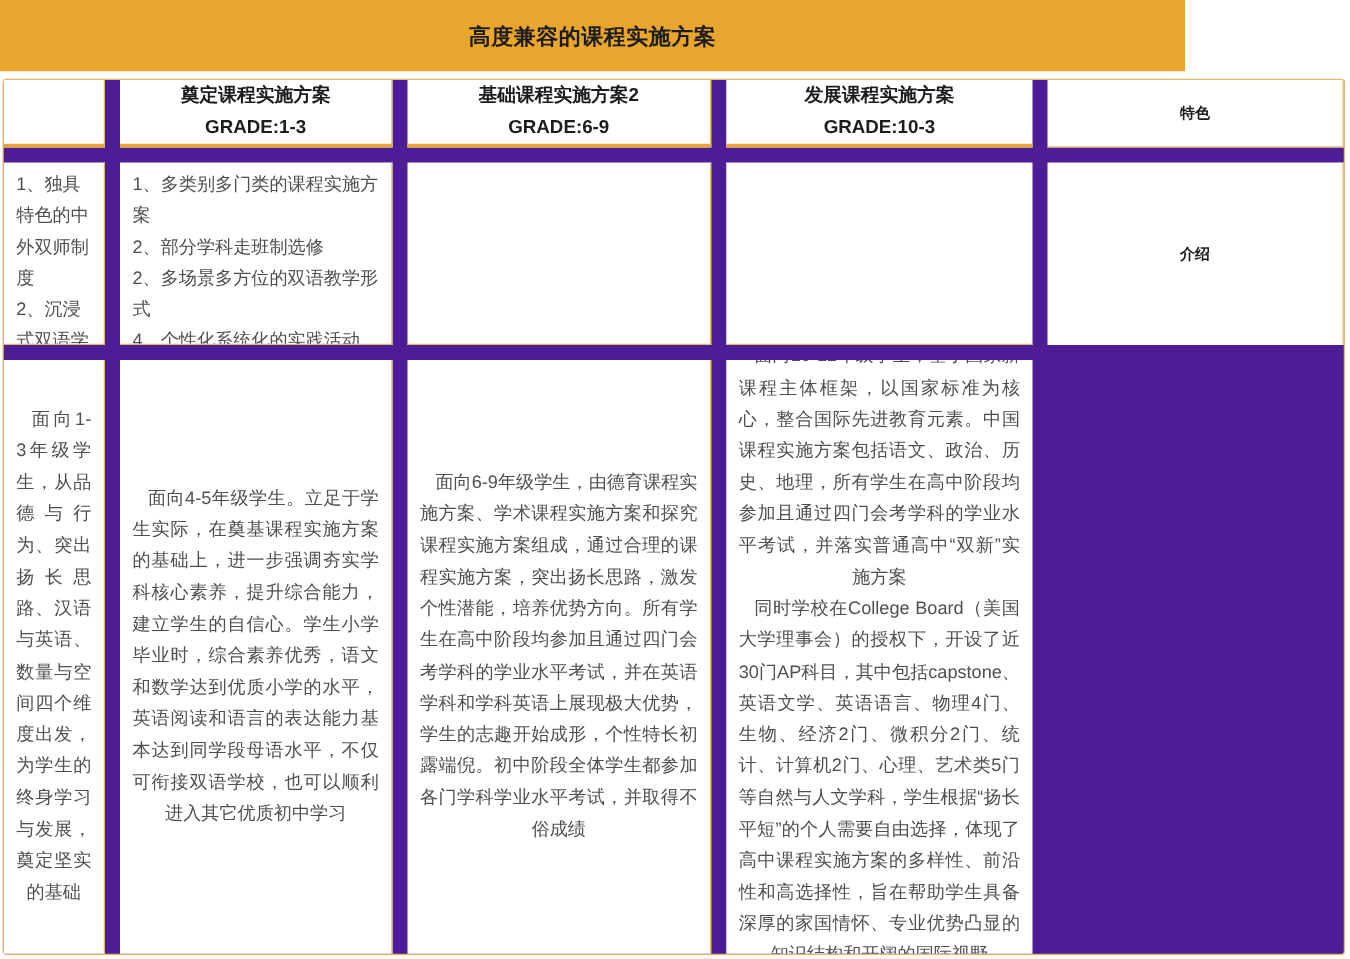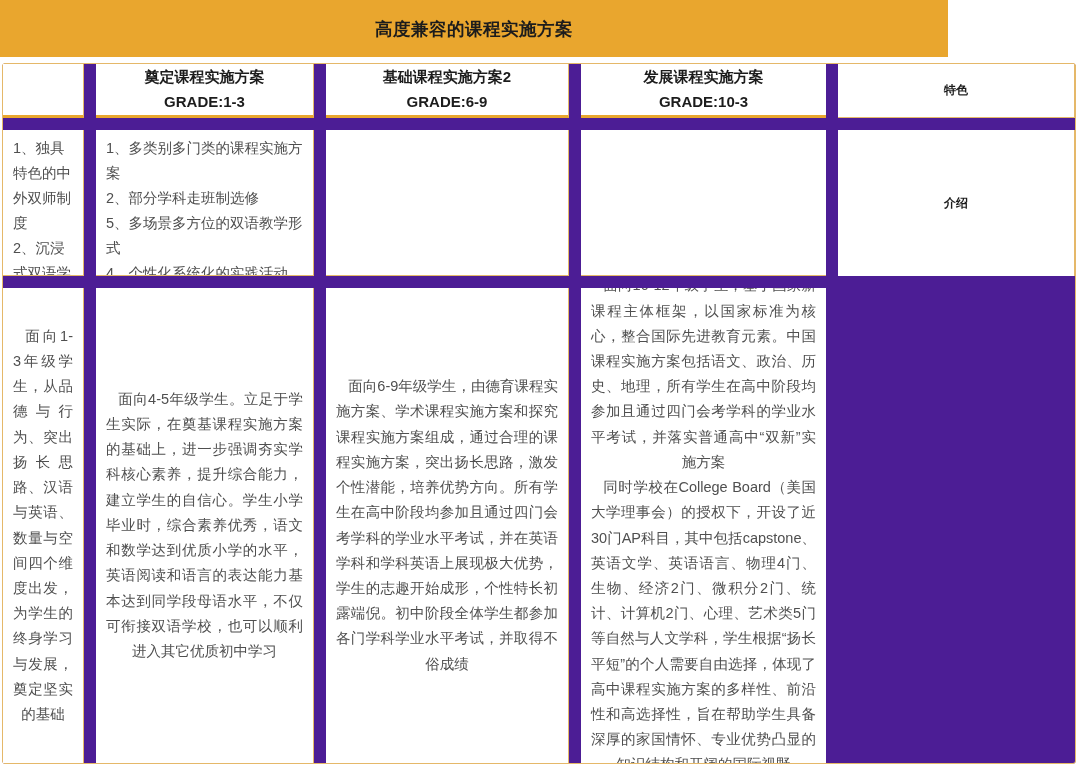--- a/index.html
+++ b/index.html
@@ -100,21 +100,21 @@
     </div>
 
     <div class="cell rowlabel">特色</div>
     <div class="cell features">
       <div>1、独具特色的中外双师制度</div>
       <div>2、沉浸式双语学科教学</div>
     </div>
     <div class="cell features">
       <div>1、多类别多门类的课程实施方案</div>
       <div>2、部分学科走班制选修</div>
-      <div>5、多场景多方位的双语教学形式</div>
+      <div>2、多场景多方位的双语教学形式</div>
       <div>4、个性化系统化的实践活动</div>
     </div>
     <div class="cell features"></div>
     <div class="cell features last-col"></div>
 
     <div class="cell rowlabel last-row">介绍</div>
     <div class="cell intro last-row">
       <p>面向1-3年级学生，从品德与行为、突出扬长思路、汉语与英语、数量与空间四个维度出发，为学生的终身学习与发展，奠定坚实的基础</p>
     </div>
     <div class="cell intro last-row">

